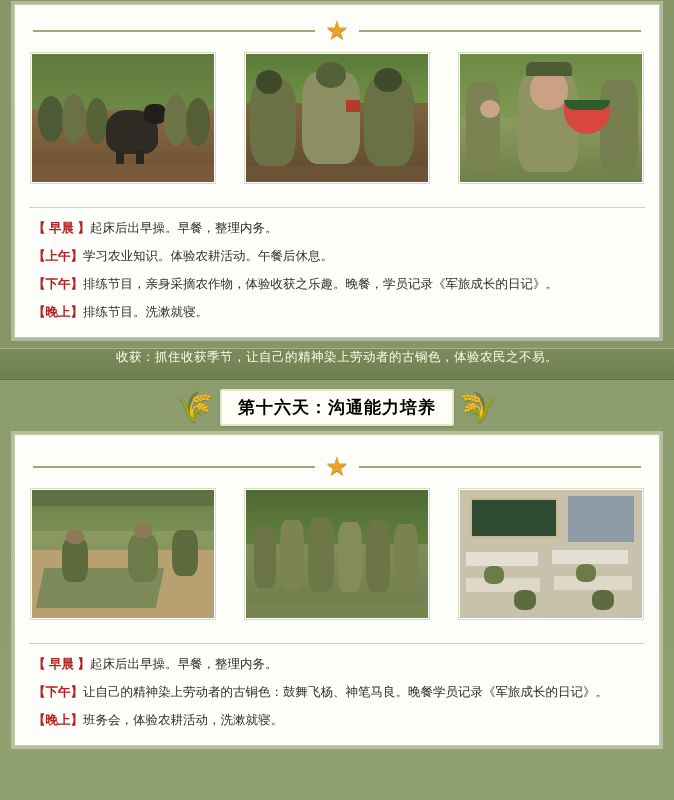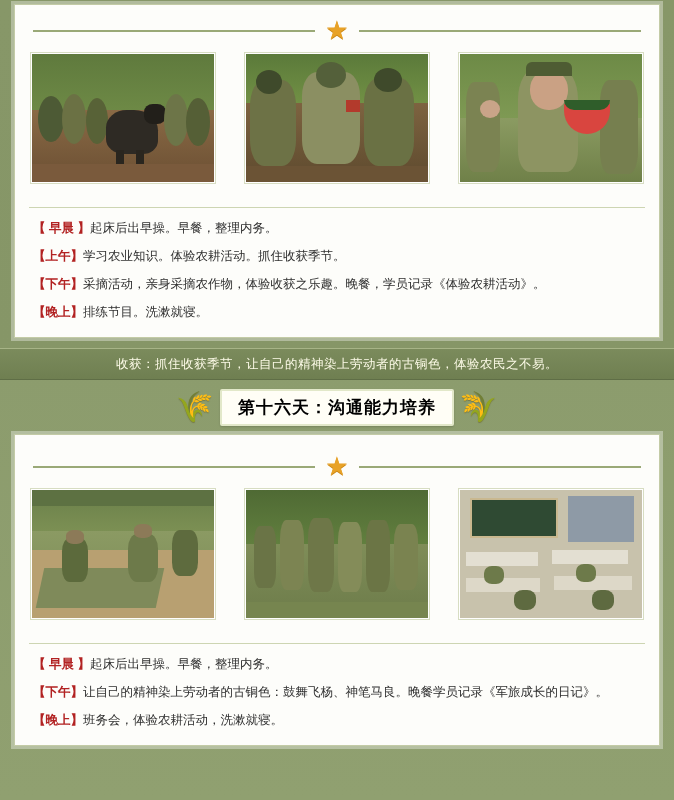--- a/index.html
+++ b/index.html
@@ -104,21 +104,20 @@
     font-weight: bold;
   }
   
   .band {
     margin-top: 10px;
     height: 30px;
     background: linear-gradient(180deg,#7b8b5c,#6f7f51);
     border-top: 1px solid #a7b487;
     border-bottom: 1px solid #5f6e46;
     display: flex;
-    align-items: center;
     justify-content: center;
   }
   .band-text {
     color: #fdfbe8;
     font-size: 12.5px;
     letter-spacing: .5px;
   }
   
   .day-head {
     height: 54px;
@@ -204,24 +203,24 @@
           <div class="blob" style="left:104px;top:46px;width:46px;height:10px;background:#2f5d2a;border-radius:0 0 30px 30px;"></div>
           <div class="blob" style="left:20px;top:46px;width:20px;height:18px;background:#c9a489;border-radius:50%;"></div>
         </div>
       </div>
 
       <div class="lines">
         <p class="line-item">
           <span class="tag">【 早晨 】</span><span>起床后出早操。早餐，整理内务。</span>
         </p>
         <p class="line-item">
-          <span class="tag">【上午】</span><span>学习农业知识。体验农耕活动。抓住收获季节。</span>
-        </p>
-        <p class="line-item">
-          <span class="tag">【下午】</span><span>采摘活动，亲身采摘农作物，体验收获之乐趣。晚餐，学员记录《体验农耕活动》。</span>
+          <span class="tag">【上午】</span><span>学习农业知识。体验农耕活动。午餐后休息。</span>
+        </p>
+        <p class="line-item">
+          <span class="tag">【下午】</span><span>排练节目，亲身采摘农作物，体验收获之乐趣。晚餐，学员记录《军旅成长的日记》。</span>
         </p>
         <p class="line-item">
           <span class="tag">【晚上】</span><span>排练节目。洗漱就寝。</span>
         </p>
       </div>
     </div>
   </div>
 
   <div class="band">
     <span class="band-text">收获：抓住收获季节，让自己的精神染上劳动者的古铜色，体验农民之不易。</span>

